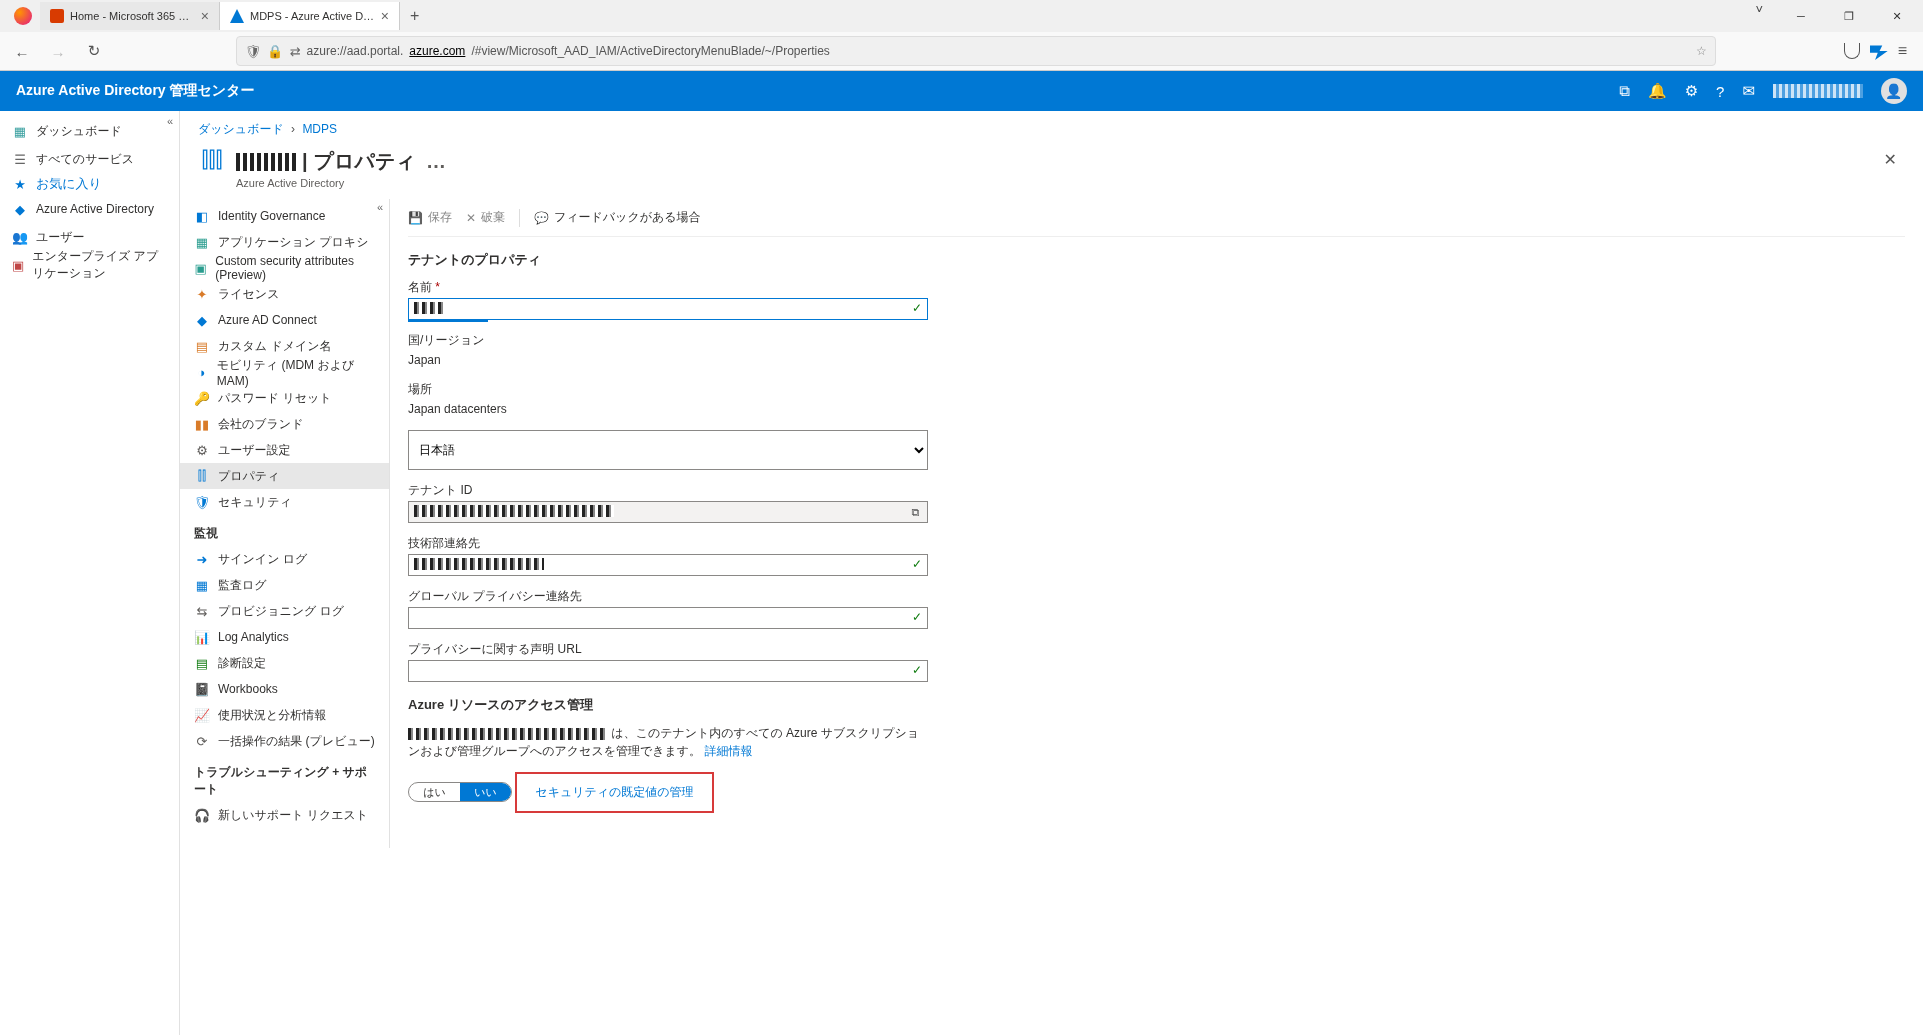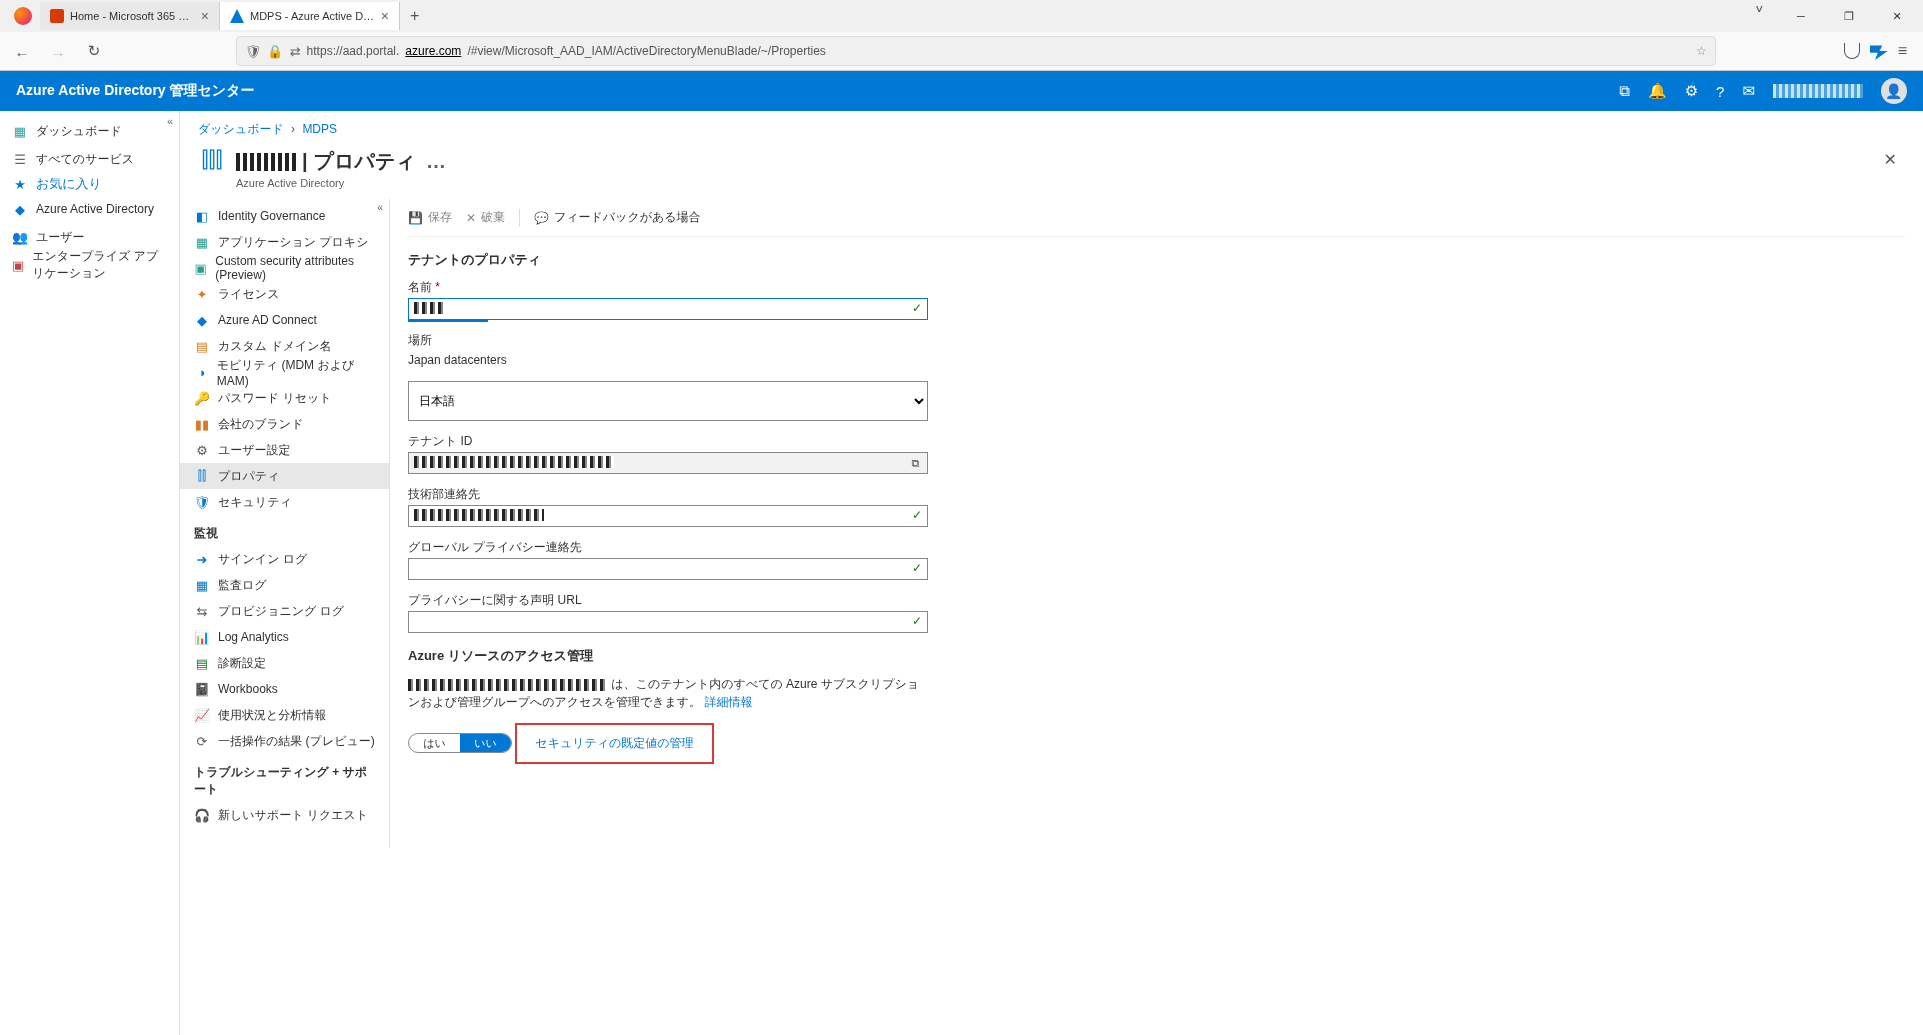--- a/index.html
+++ b/index.html
@@ -142,21 +142,21 @@
     </div>
   </div>
   <div class="addr-row">
     <div class="nav-btn">←</div>
     <div class="nav-btn disabled">→</div>
     <div class="nav-btn">↻</div>
     <div class="addr-bar">
       <span class="addr-icon">🛡</span>
       <span class="addr-icon">🔒</span>
       <span class="addr-icon">⇄</span>
-      <span>https://aad.portal.</span>
+      <span>azure://aad.portal.</span>
         <span class="url-host">azure.com</span>
         <span>/#view/Microsoft_AAD_IAM/ActiveDirectoryMenuBlade/~/Properties</span>
       <span class="addr-star">☆</span>
     </div>
     <div class="ext-icons">
       <div class="pocket-icon"></div>
       <div class="flow-icon"></div>
       <div class="menu-icon">≡</div>
     </div>
   </div>
@@ -343,20 +343,24 @@
         <div class="field">
           <div class="field-label"><span>名前</span> <span class="req">*</span></div>
           <div class="input-box focused">
             <input type="text" value=" " style="">
             <span class="blur-text" style="position:absolute;left:6px;top:4px;width:30px;"></span>
             <span class="check">✓</span>
             <div class="underline"></div>
           </div>
         </div>
 
+        <div class="field">
+          <div class="field-label">国/リージョン</div>
+          <div class="field-value">Japan</div>
+        </div>
 
         <div class="field">
           <div class="field-label">場所</div>
           <div class="field-value">Japan datacenters</div>
         </div>
 
         <div class="field">
           <div class="input-box">
             <select>
               <option>日本語</option>

